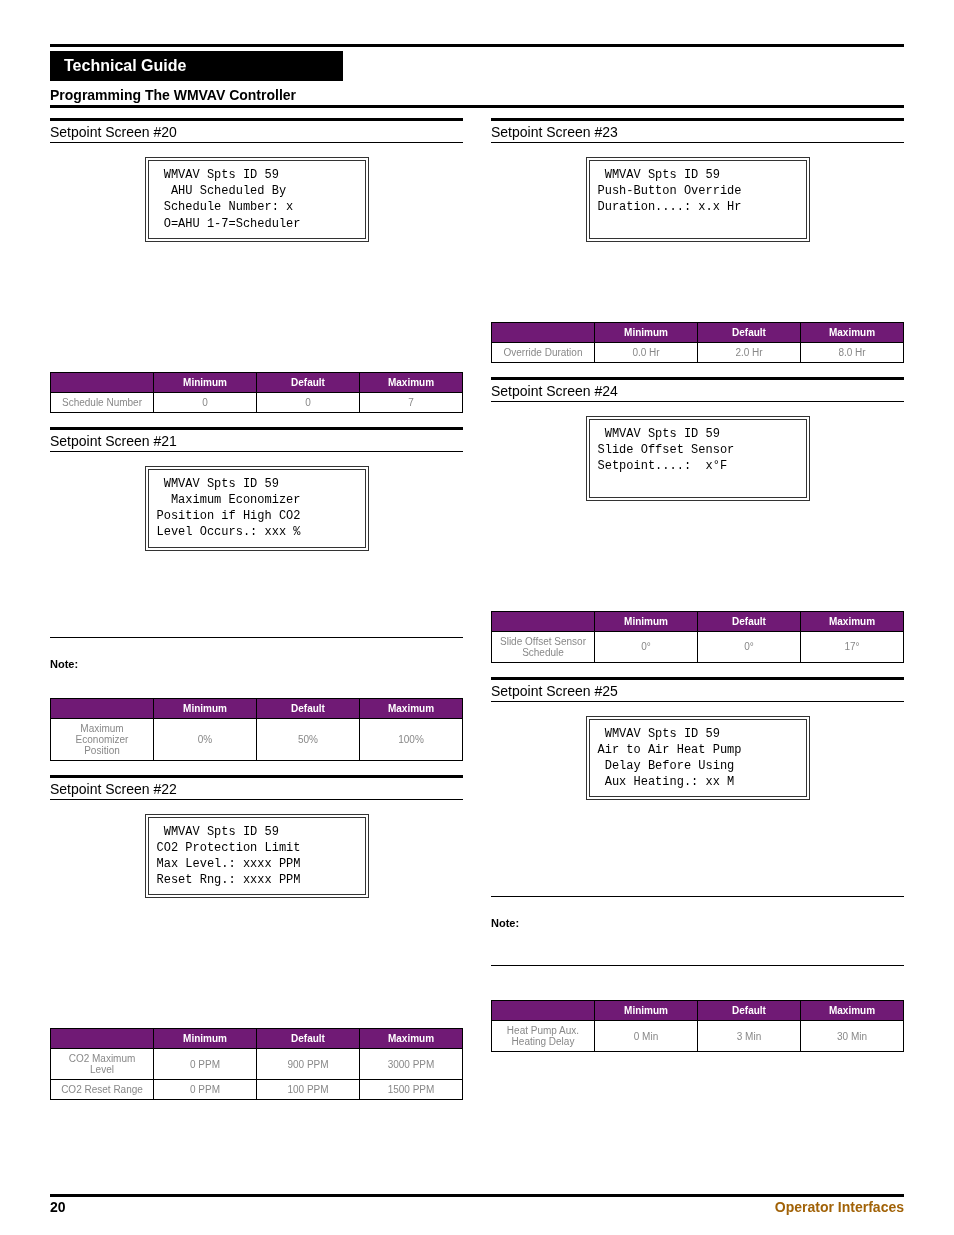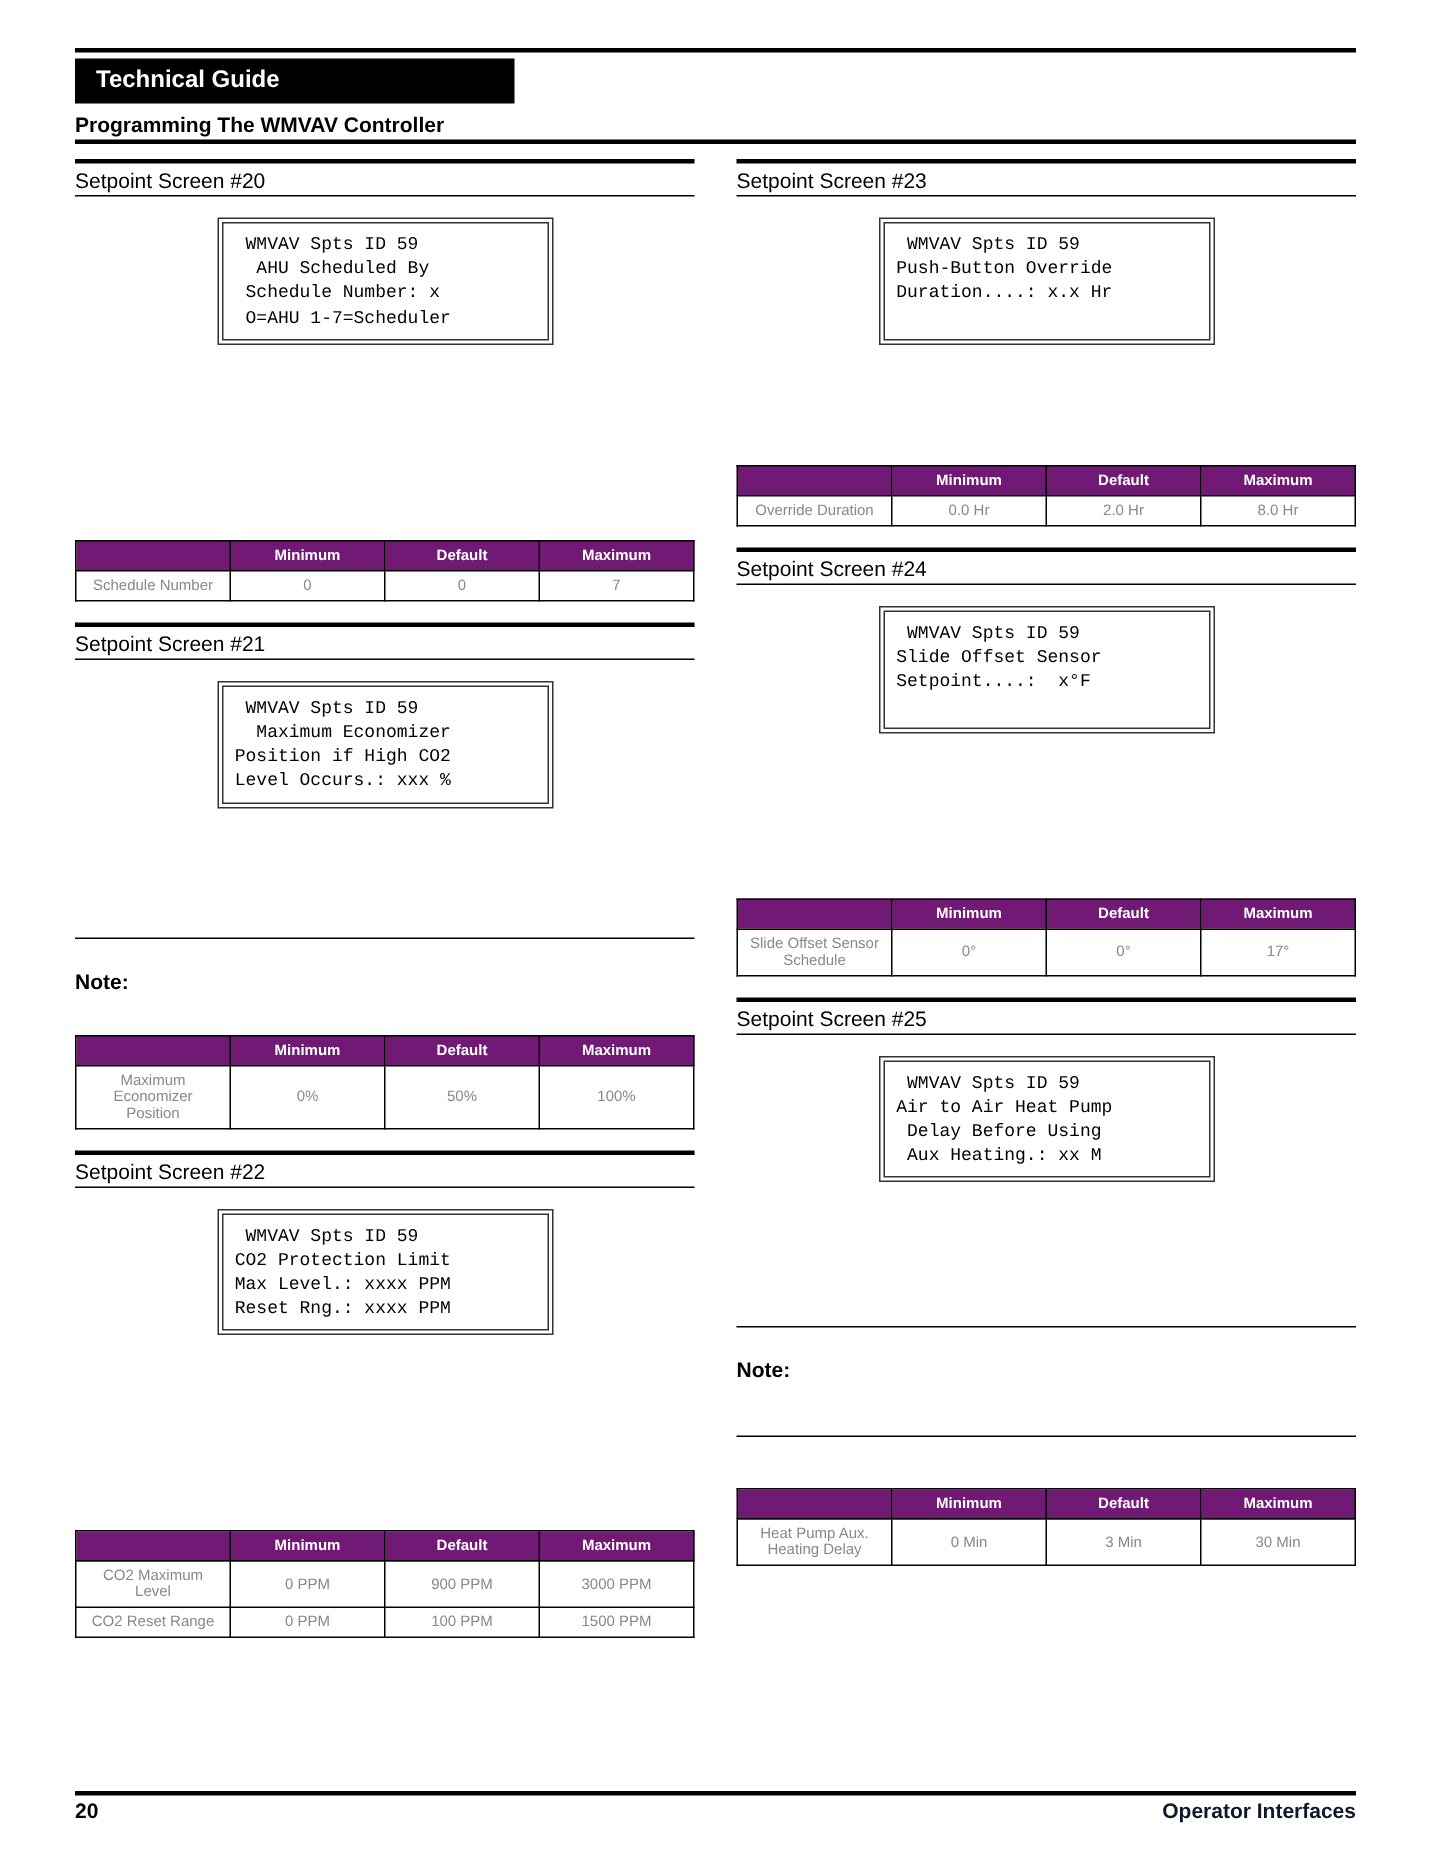--- a/index.html
+++ b/index.html
@@ -7,21 +7,21 @@
     padding: 0;
     background: #fff;
     font-family: Arial, Helvetica, sans-serif;
     font-size: 12px;
     color: #000;
   }
   .page {
     width: 954px;
     height: 1235px;
     box-sizing: border-box;
-    padding: 32px 50px 20px 50px;
+    padding: 44px 50px 20px 50px;
     position: relative;
   }
   .top-divider {
     border-top: 3px solid #000;
     margin-bottom: 4px;
   }
   .header-row {
     display: flex;
     margin-bottom: 6px;
   }
@@ -69,21 +69,21 @@
     background: #fff;
   }
   .body-text {
     font-size: 11px;
     line-height: 1.3;
     color: #fff; 
     min-height: 10px;
   }
   .note-label {
     font-weight: bold;
-    font-size: 14px;
+    font-size: 11px;
     margin-top: 20px;
   }
   table.spec {
     width: 100%;
     border-collapse: collapse;
     margin: 10px 0 14px 0;
     table-layout: fixed;
   }
   table.spec th, table.spec td {
     border: 1px solid #000;
@@ -100,21 +100,21 @@
   .hr-thin { border:0; border-top:1px solid #000; margin: 6px 0 10px 0; }
   .footer {
     position: absolute;
     left: 50px; right: 50px; bottom: 20px;
   }
   .footer-line { border-top:3px solid #000; margin-bottom:2px;}
   .footer-row {
     display:flex; justify-content: space-between;
     font-size: 14px; font-weight: bold;
   }
-  .footer-right { color:#0f172a; }
+  .footer-right { color:#a16207; }
   .spacer { height: 14px; }
 </style>
 </head>
 <body>
 
 <div class="page">
 
   <div class="top-divider"></div>
   <div class="header-row">
     <div class="header-black">Technical Guide</div>

